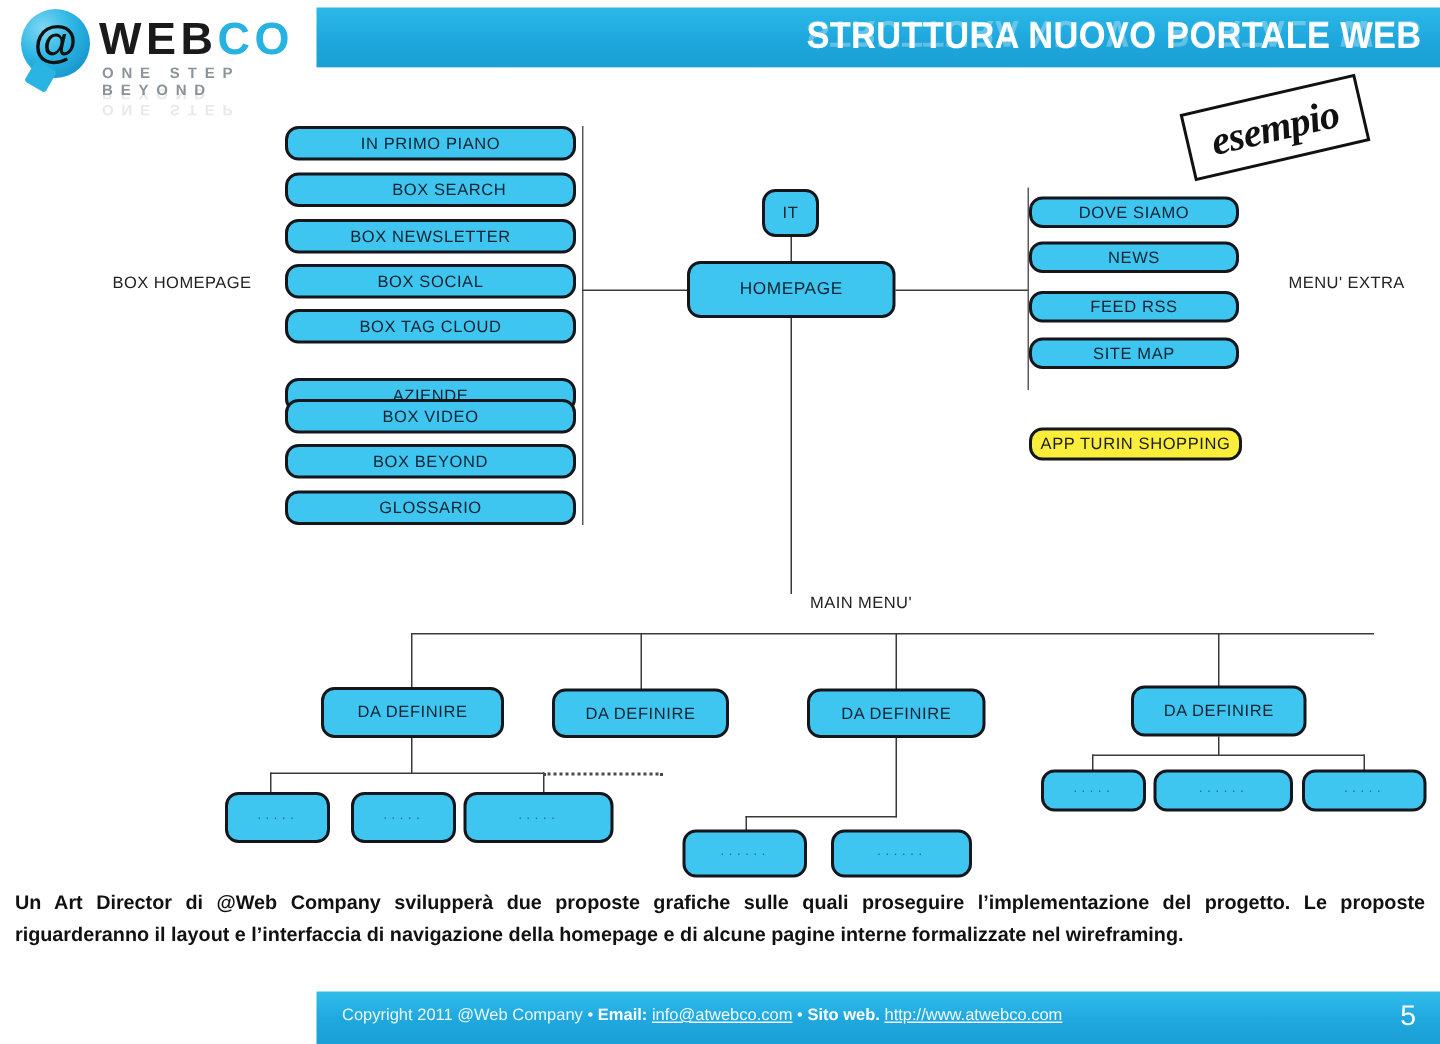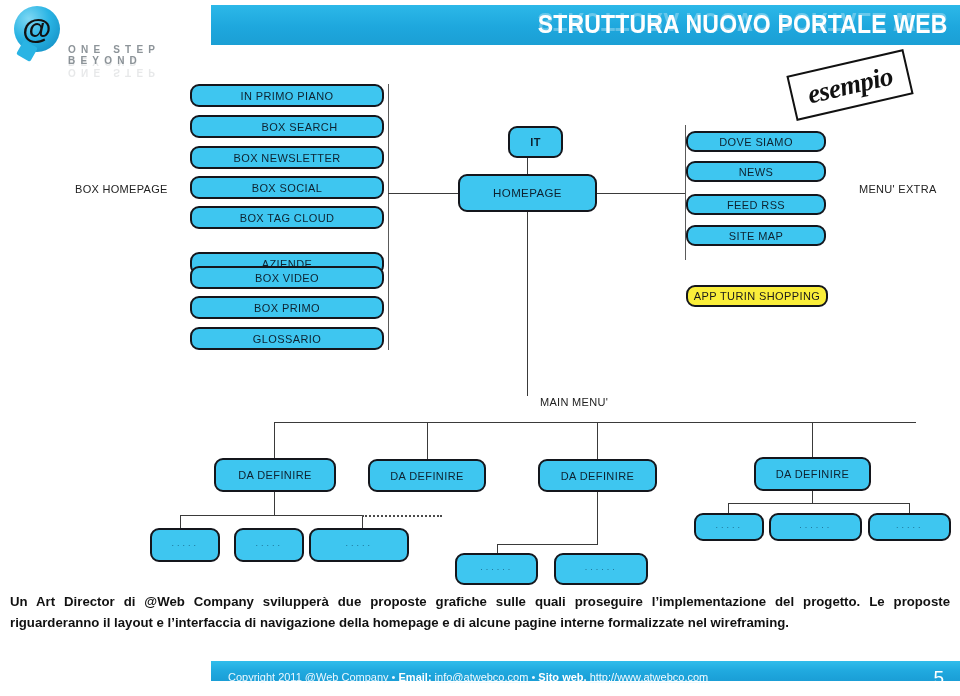--- a/index.html
+++ b/index.html
@@ -125,21 +125,21 @@
   
   .para{
     position:absolute;left:10px;top:592px;width:940px;
     font-family:"Liberation Sans",sans-serif;
     font-size:13.2px;font-weight:bold;color:#111;
     line-height:20.5px;text-align:justify;
   }
 
   
   .foot{
-    position:absolute;left:211px;top:661px;width:749px;height:20px;
+    position:absolute;left:211px;top:661px;width:749px;height:35px;
     background:linear-gradient(180deg,#31bdeb 0%,#20a9df 50%,#1a9ed6 100%);
   }
   .foot-txt{
     position:absolute;left:17px;top:10px;
     font-size:11px;color:#eaf8ff;font-family:"Liberation Sans",sans-serif;
     white-space:nowrap;
   }
   .foot-txt b{color:#ffffff;}
   .foot-txt u{text-decoration:underline;color:#f2fbff;}
   .foot-num{
@@ -154,20 +154,21 @@
 
   <div class="hdr-bar"></div>
   <div class="hdr-title">STRUTTURA NUOVO PORTALE WEB</div>
   <div class="hdr-title-refl">STRUTTURA NUOVO PORTALE WEB</div>
   <div class="hdr-refl-mask"></div>
 
   <div class="logo">
     <div class="logo-at">
       <span>@</span>
     </div>
+    <div class="logo-word"><span class="k">W</span><span class="k">EB</span><span class="c">C</span><span class="c">O</span></div>
     <div class="logo-sub">ONE  STEP  BEYOND</div>
     <div class="logo-refl">
       <div class="logo-refl-txt">ONE  STEP  BEYOND</div>
     </div>
   </div>
 
   <div class="stamp">
     <span>esempio</span>
   </div>
 
@@ -192,28 +193,28 @@
   <div class="node" style="left:190px;top:206px;width:194px;height:23px;">
       <span>BOX TAG CLOUD</span>
     </div>
   <div class="node" style="left:190px;top:236px;width:194px;height:23px;margin-top:16px;">
       <span>AZIENDE</span>
     </div>
   <div class="node" style="left:190px;top:266px;width:194px;height:23px;">
       <span>BOX VIDEO</span>
     </div>
   <div class="node" style="left:190px;top:296px;width:194px;height:23px;">
-      <span>BOX PRIMO</span>
+      <span>BOX BEYOND</span>
     </div>
   <div class="node" style="left:190px;top:327px;width:194px;height:23px;">
       <span>GLOSSARIO</span>
     </div>
 
   <div class="ln v" style="left:527px;top:148px;height:26px;"></div>
-  <div class="node" style="left:508px;top:126px;width:55px;height:32px;font-weight:bold;">
+  <div class="node" style="left:508px;top:126px;width:38px;height:32px;">
       <span>IT</span>
     </div>
   <div class="node" style="left:458px;top:174px;width:139px;height:38px;font-size:11.5px;">
       <span>HOMEPAGE</span>
     </div>
   <div class="ln v" style="left:527px;top:212px;height:184px;"></div>
 
   <div class="ln h" style="left:597px;top:193px;width:89px;"></div>
   <div class="ln v thick" style="left:685px;top:125px;height:135px;"></div>
 

